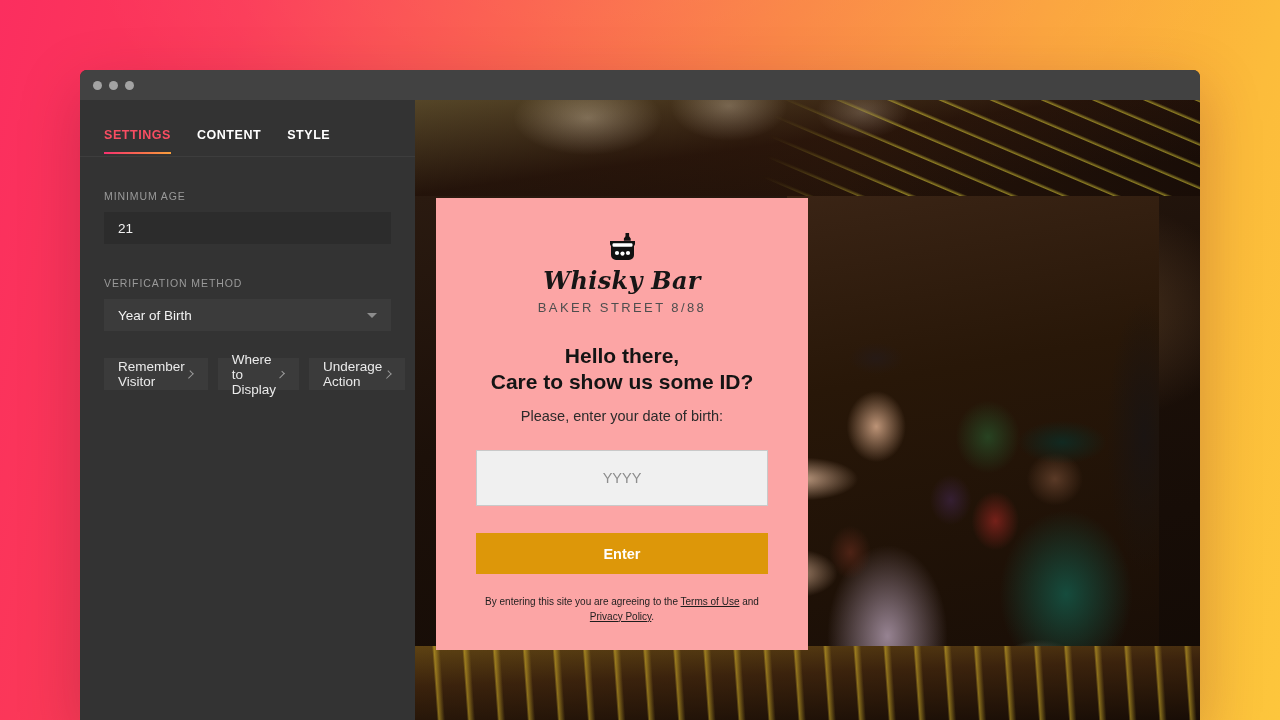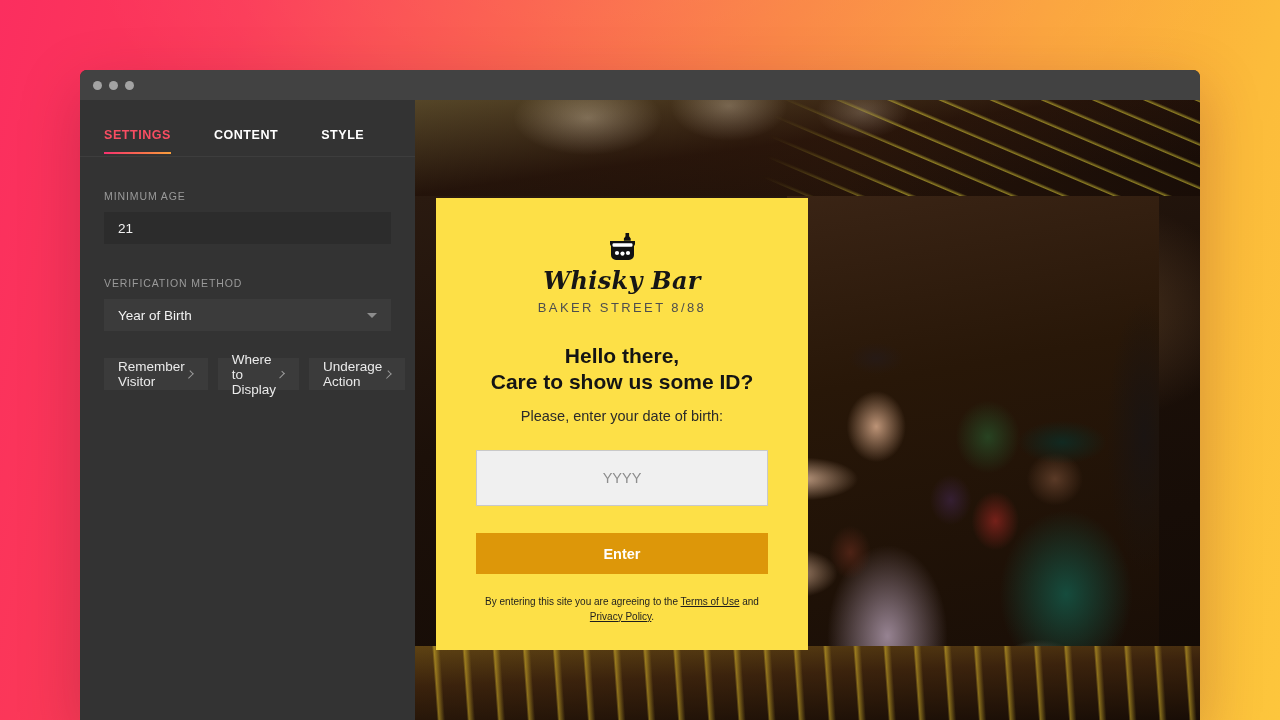--- a/index.html
+++ b/index.html
@@ -38,21 +38,21 @@
 
   
   .sidebar {
     width: 335px; height: 100%;
     background: #333333;
     padding: 0 24px;
     flex-shrink: 0;
   }
   .tabs {
     display: flex; align-items: flex-start;
-    gap: 43px;
+    gap: 26px;
     padding-top: 28px;
     border-bottom: 1px solid #3d3d3d;
     margin: 0 -24px 0 -24px;
     padding-left: 24px; padding-right: 24px;
     height: 57px;
   }
   .tab {
     font-size: 12.5px; font-weight: bold;
     letter-spacing: 0.55px;
     color: #ffffff;
@@ -182,21 +182,21 @@
       linear-gradient(178deg, rgba(150,110,30,0.55) 0%, rgba(74,44,16,0.7) 40%, rgba(24,13,6,0.95) 100%),
       linear-gradient(#1a0e06, #130903);
     -webkit-mask-image: linear-gradient(#000 0%, #000 100%);
   }
 
   
   .modal {
     position: absolute;
     left: 21px; top: 98px;
     width: 372px; height: 452px;
-    background: #fde047;
+    background: #fca5a5;
     padding: 34px 40px 0 40px;
     text-align: center;
     z-index: 5;
   }
   .logo-icon { display: flex; justify-content: center; margin-bottom: 5px; }
   .logo-name {
     font-family: "DejaVu Serif", serif;
     font-size: 24px;
     font-style: italic;
     font-weight: bold;

